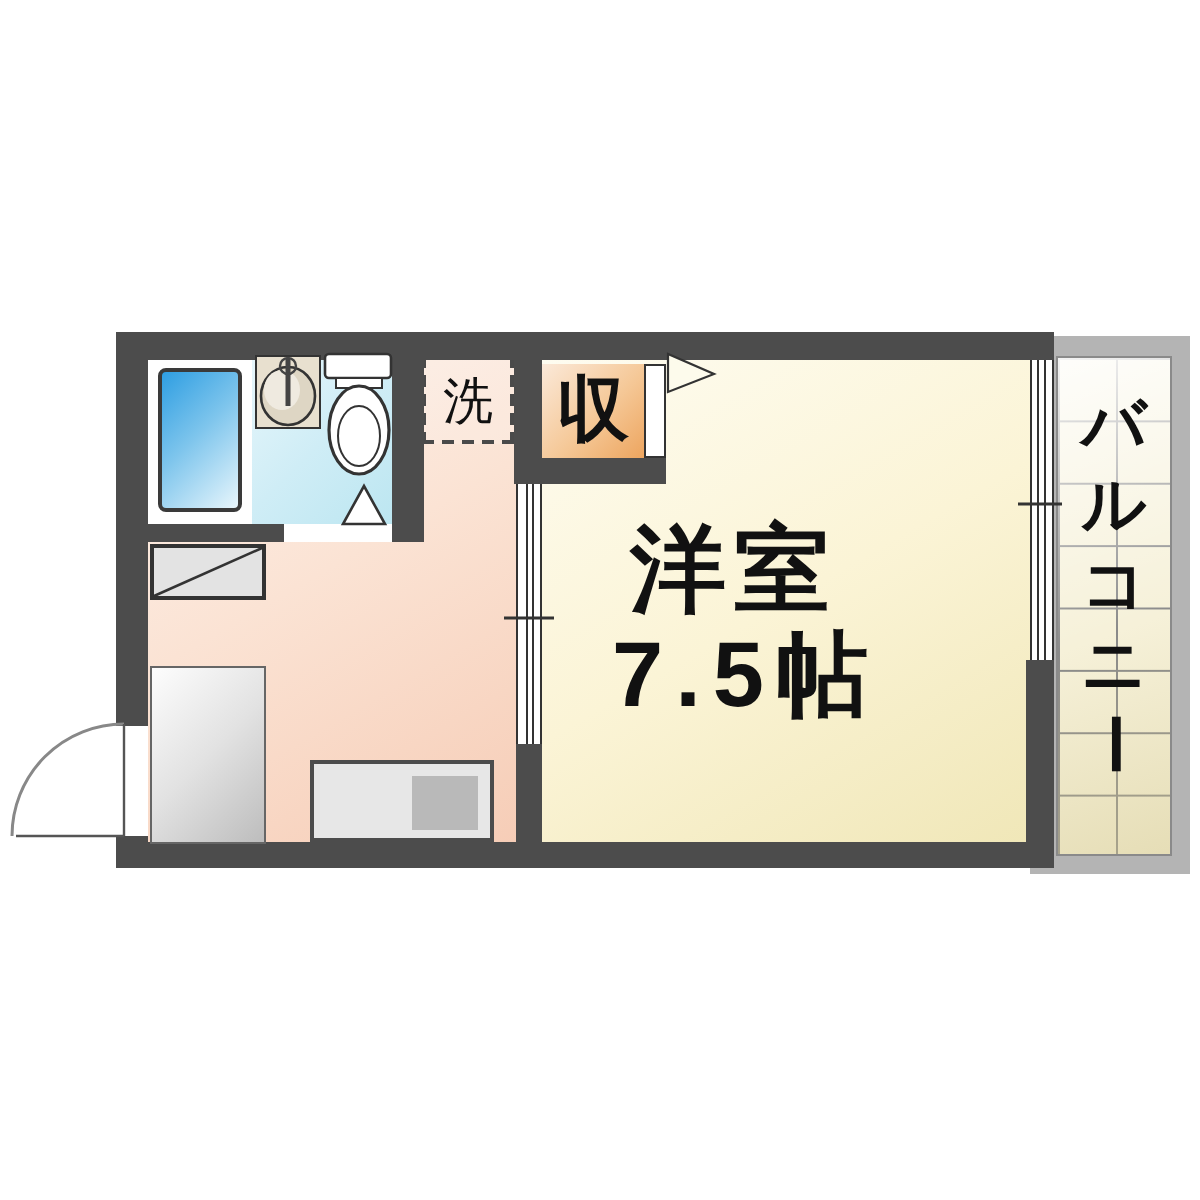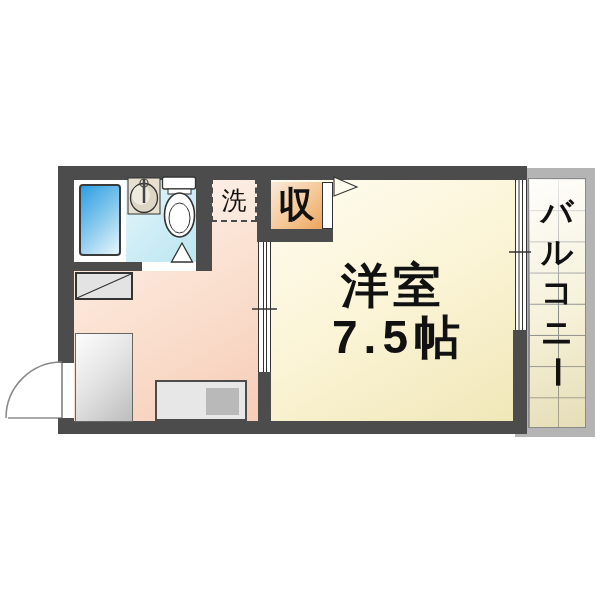--- a/index.html
+++ b/index.html
@@ -91,21 +91,21 @@
   <div class="abs wall" style="left:258px;top:372px;width:13px;height:49px;"></div>
 
   <div class="abs strip" style="left:258px;top:242px;width:13px;height:130px;"></div>
   <div class="abs strip" style="left:515px;top:180px;width:12px;height:150px;"></div>
 
   <div class="abs counter" style="left:155px;top:380px;width:92px;height:41px;"></div>
   <div class="abs stove" style="left:206px;top:388px;width:33px;height:27px;"></div>
   <div class="abs genkan" style="left:75px;top:333px;width:58px;height:89px;"></div>
   <div class="abs shoebox" style="left:75px;top:272px;width:58px;height:28px;"></div>
 
-  <div class="abs room-label" style="left:281px;top:260px;width:224px;">
+  <div class="abs room-label" style="left:255px;top:260px;width:224px;">
     <div class="l1">洋室</div>
     <div class="l2">7.5帖</div>
   </div>
 
   <svg width="600" height="600" viewBox="0 0 600 600">
 
     <g>
       <rect x="128" y="178" width="32" height="36" fill="#E8E0CF" stroke="#333" stroke-width="1"></rect>
       <ellipse cx="144" cy="198" rx="13.5" ry="14.5" fill="#DED6C4" stroke="#333" stroke-width="1.3"></ellipse>
       <ellipse cx="141" cy="195" rx="9" ry="10" fill="#EFEAE0" stroke="none"></ellipse>

